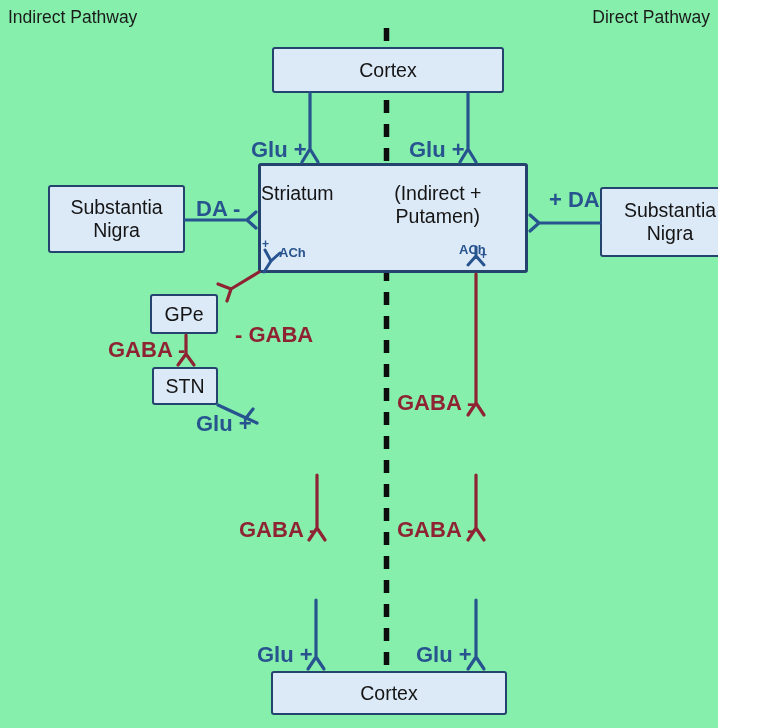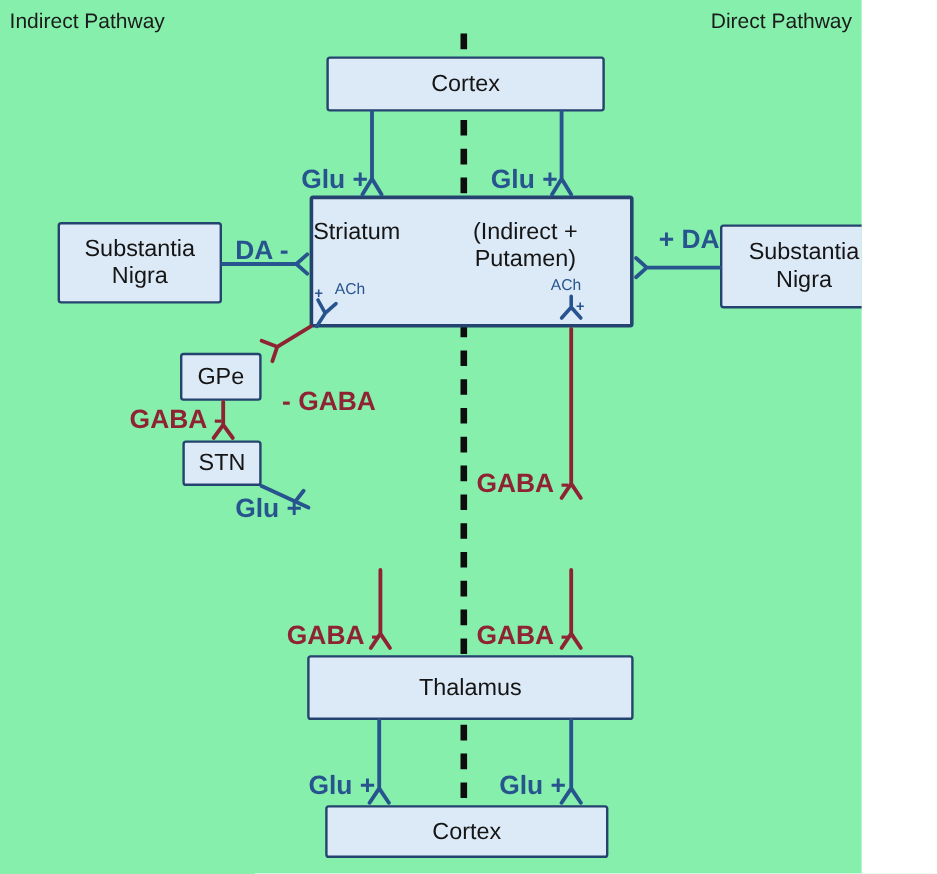--- a/index.html
+++ b/index.html
@@ -25,21 +25,21 @@
     box-sizing:border-box;
   }
   .pathway-title{
     position:absolute;z-index:3;font-size:17.5px;color:#1b1b1b;white-space:nowrap;
   }
   .edge-label{
     position:absolute;z-index:3;font-weight:bold;font-size:22px;line-height:1;white-space:nowrap;
   }
   .lbl-blue{color:var(--c-blue);}
   .lbl-red{color:var(--c-red);}
-  .ach-label{position:absolute;z-index:3;font-weight:normal;font-size:13px;line-height:1;color:var(--c-blue);white-space:nowrap;}
+  .ach-label{position:absolute;z-index:3;font-weight:bold;font-size:13px;line-height:1;color:var(--c-blue);white-space:nowrap;margin-top:12px;}
   .ach-sign{position:absolute;z-index:3;font-weight:bold;font-size:12px;line-height:1;color:var(--c-blue);}
   .edge{fill:none;stroke-width:3.2;stroke-linecap:round;stroke-linejoin:round;}
   .edge-blue{stroke:var(--c-blue);}
   .edge-red{stroke:var(--c-red);}
   .striatum-text{display:flex;flex-direction:row;padding-bottom:26px;gap:17px;}
 </style>
 </head>
 <body>
 
 <div id="stage">
@@ -72,23 +72,20 @@
 
   <div class="node" style="left:150px;top:294px;width:68px;height:40px;">
     <span>GPe</span>
   </div>
 
   <div class="node" style="left:152px;top:367px;width:66px;height:38px;">
     <span>STN</span>
   </div>
 
 
-  <div class="node" style="left:256px;top:546px;width:272px;height:54px;">
-    <span>Thalamus</span>
-  </div>
 
   <div class="node" style="left:271px;top:671px;width:236px;height:44px;">
     <span>Cortex</span>
   </div>
 
   <svg class="svg-layer" id="edge-layer" viewBox="0 0 781 728">
 
     <path class="edge edge-blue" d="M310,93 V149 M310,149 L302,162 M310,149 L318,162"></path>
     <path class="edge edge-blue" d="M468,93 V149 M468,149 L460,162 M468,149 L476,162"></path>
     <path class="edge edge-blue" d="M185,220 H247 M247,220 L256,212 M247,220 L256,228"></path>

